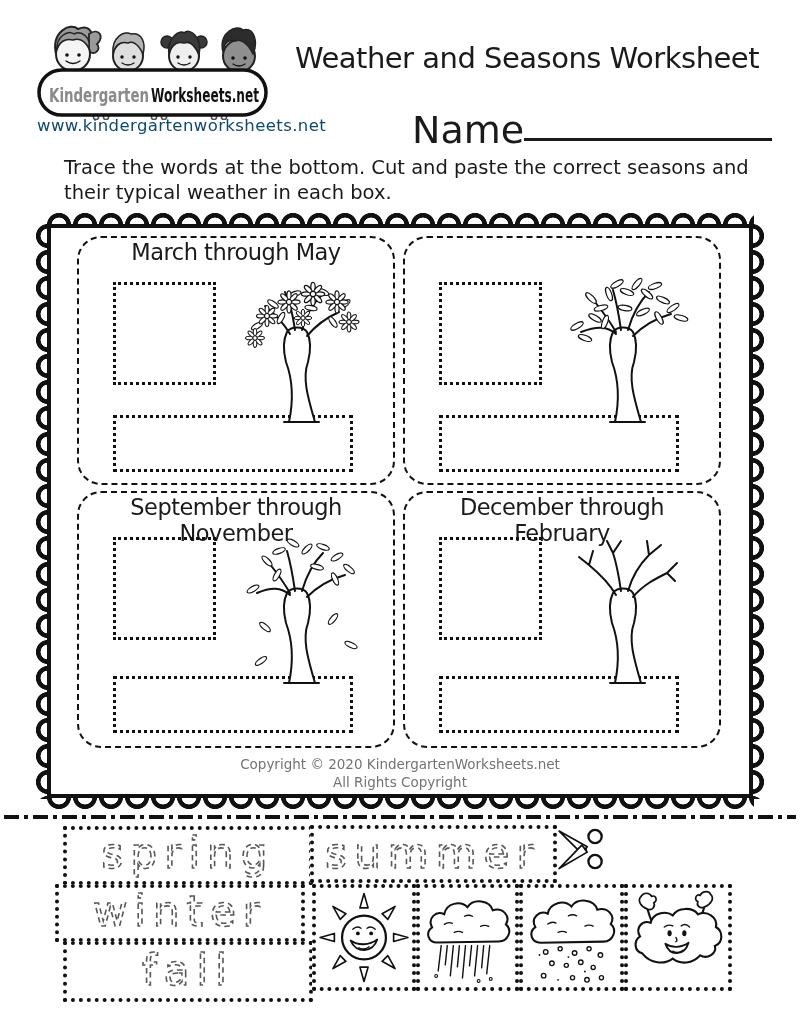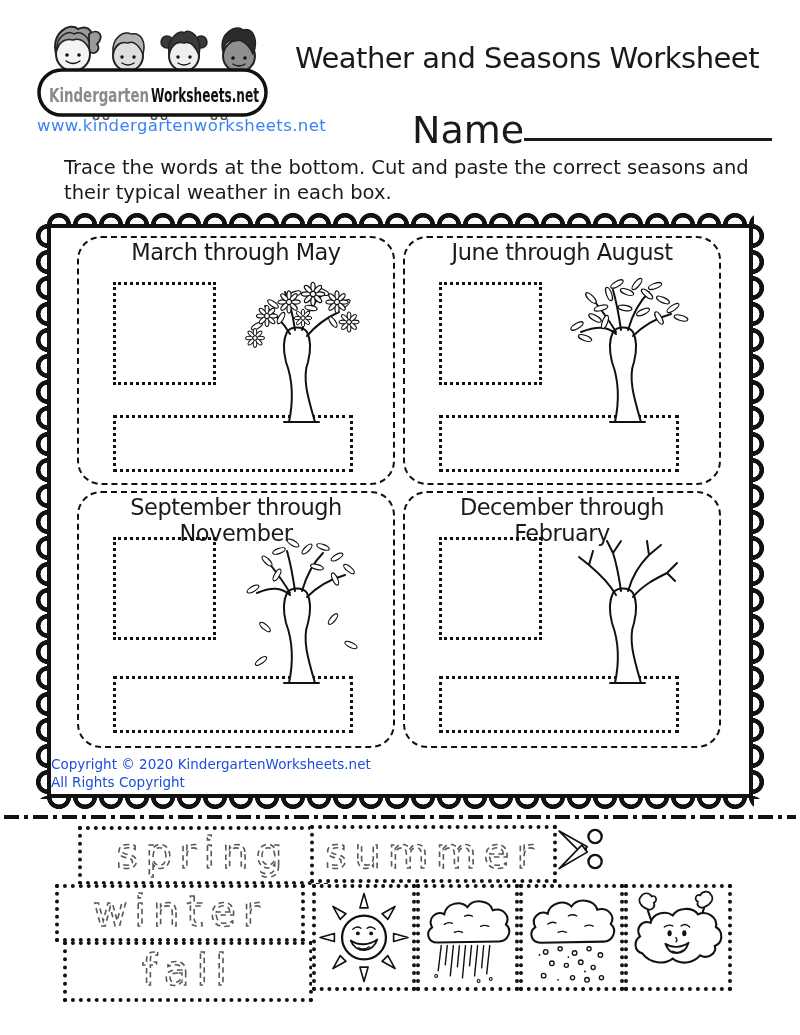--- a/index.html
+++ b/index.html
@@ -1,21 +1,21 @@
 <!DOCTYPE html>
 <html><head>
 <meta charset="utf-8">
 <style>
   html,body{margin:0;padding:0;background:#fff;}
   .page{position:relative;width:800px;height:1035px;background:#fff;overflow:hidden;
         font-family:"DejaVu Sans","Liberation Sans",sans-serif;color:#1a1a1a;}
 
   
   .logo{position:absolute;left:36px;top:14px;width:234px;height:106px;}
-  .site-url{position:absolute;left:37px;top:116px;font-size:16.5px;color:#3b82f6;letter-spacing:.4px;}
+  .site-url{position:absolute;left:37px;top:116px;font-size:16.5px;color:#0c4a6e;letter-spacing:.4px;}
   .title{position:absolute;left:286px;top:33px;width:466px;text-align:center;
          font-size:29px;font-weight:400;letter-spacing:-0.5px;}
   .name-row{position:absolute;left:412px;top:108px;font-size:38px;white-space:nowrap;}
   .name-line{display:inline-block;width:248px;height:3px;background:#1a1a1a;vertical-align:2px;}
   .instructions{position:absolute;left:56px;top:156px;width:706px;font-size:19.5px;line-height:1.28;margin-left:8px;}
 
   
   .panel{position:absolute;left:34px;top:211px;width:732px;height:600px;}
   .sc{position:absolute;}
   .sc-top{left:12px;right:12px;top:1px;height:13px;
@@ -36,30 +36,30 @@
   .q0{left:26px;top:8px;width:314px;height:245px;}
   .q1{left:352px;top:8px;width:314px;height:245px;}
   .q2{left:26px;top:263px;width:314px;height:253px;}
   .q3{left:352px;top:263px;width:314px;height:253px;}
   .quad-title{margin:1px 4px 0;text-align:center;font-size:22.5px;font-weight:400;letter-spacing:-0.5px;}
   .slot-square{position:absolute;left:34px;top:44px;width:97px;height:97px;border:3.5px dotted #111;}
   .slot-rect{position:absolute;left:34px;top:177px;width:234px;height:51px;border:3.5px dotted #111;}
   .q2 .slot-rect,.q3 .slot-rect{top:183px;}
   .tree{position:absolute;right:8px;top:36px;width:152px;height:150px;}
   .q2 .tree,.q3 .tree{top:42px;}
-  .copyright{position:absolute;left:0;right:0;bottom:3px;
-             font-size:13.5px;color:#1d4ed8;line-height:1.35;}
+  .copyright{position:absolute;left:0;right:0;bottom:3px;text-align:center;
+             font-size:13.5px;color:#737373;line-height:1.35;}
 
   
   .cut-line{position:absolute;left:4px;top:815px;width:792px;height:3.5px;
     background:repeating-linear-gradient(90deg,#111 0 15px,rgba(0,0,0,0) 15px 20px,#111 20px 24px,rgba(0,0,0,0) 24px 29px);}
 
   
   .wordbox,.iconbox{position:absolute;border:4px dotted #111;background:#fff;}
-  .wb-spring{left:78px;top:826px;width:242px;height:51px;text-align:center;}
+  .wb-spring{left:63px;top:826px;width:242px;height:51px;text-align:center;}
   .wb-summer{left:310px;top:825px;width:239px;height:50px;}
   .wb-winter{left:55px;top:884px;width:242px;height:50px;}
   .wb-fall  {left:63px;top:941px;width:242px;height:53px;}
   .wordbox svg{display:block;width:100%;height:100%;}
   .trace-word{fill:none;stroke:#585858;stroke-width:1.6;stroke-dasharray:5.5 4;letter-spacing:7px;
               font-family:"DejaVu Sans",sans-serif;}
   .ib-0{left:312px;top:884px;width:96px;height:99px;}
   .ib-1{left:416px;top:884px;width:95px;height:99px;}
   .ib-2{left:519px;top:884px;width:97px;height:99px;}
   .ib-3{left:624px;top:884px;width:100px;height:99px;}
@@ -178,21 +178,20 @@
           <use href="#flower" transform="translate(56,28)"></use>
           <use href="#flower" transform="translate(80,20) scale(1.05)"></use>
           <use href="#flower" transform="translate(104,28)"></use>
           <use href="#flower" transform="translate(116,48) scale(0.9)"></use>
           <use href="#flower" transform="translate(22,64) scale(0.85)"></use>
           <use href="#flower" transform="translate(70,44) scale(0.8)"></use>
         </svg>
       </div>
 
       <div class="quad q1">
-        <div class="quad-title">June through August</div>
         <div class="slot-square"></div>
         <div class="slot-rect"></div>
         <svg class="tree" viewBox="0 0 152 150">
           <defs>
               <ellipse id="leafA" rx="7" ry="2.6" fill="#fff" stroke="#111" stroke-width="1.2"></ellipse>
             </defs>
           <path class="wt" d="M56,148 C61,124 59,104 53,88 C50,76 50,66 54,58 C58,52 70,52 74,58 C78,66 78,76 75,88 C69,104 75,124 82,148 Z"></path>
           <path class="ink-line" stroke-width="2.4" d="M57,60 C48,52 38,52 22,58 M57,58 C50,46 44,38 36,28 M62,56 C60,42 58,30 54,16 M69,56 C73,42 80,28 90,18 M74,62 C86,50 98,44 112,40"></path>
           <path class="ink-line" d="M51,148 L86,148"></path>
           <use href="#leafA" transform="translate(18,52) rotate(-30)"></use>

